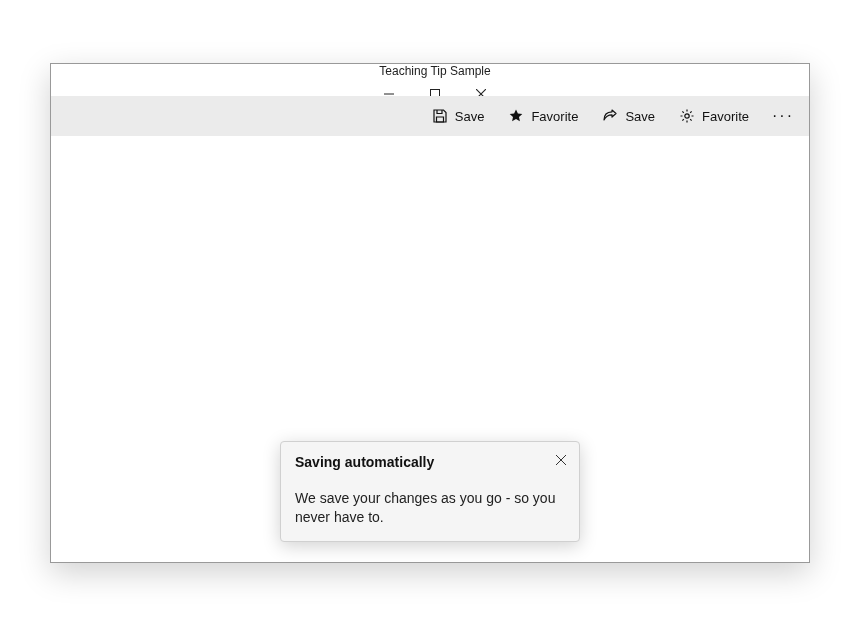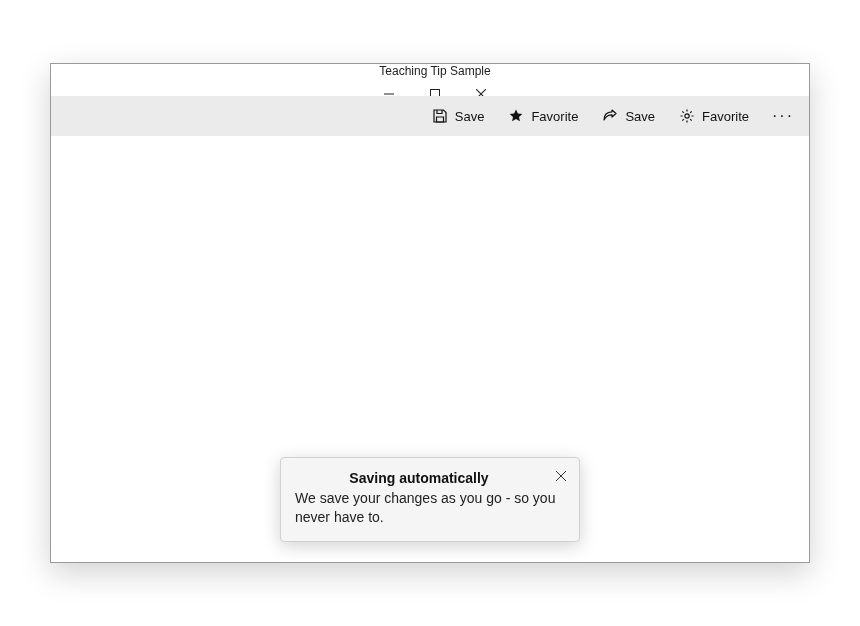--- a/index.html
+++ b/index.html
@@ -89,23 +89,22 @@
       background: #f5f5f5;
       border: 1px solid #d0d0d0;
       border-radius: 4px;
       box-shadow: 0 4px 18px rgba(0,0,0,0.18);
       padding: 12px 14px 14px 14px;
     }
     .tip-title {
       font-weight: 600;
       font-size: 14px;
       color: #111;
-      margin-bottom: 3px;
+      margin-bottom: 19px;
       padding-right: 22px;
-      text-align: center;
     }
     .tip-body {
       font-size: 14px;
       color: #222;
       line-height: 1.35;
     }
     .tip-close {
       position: absolute;
       top: 8px;
       right: 8px;

